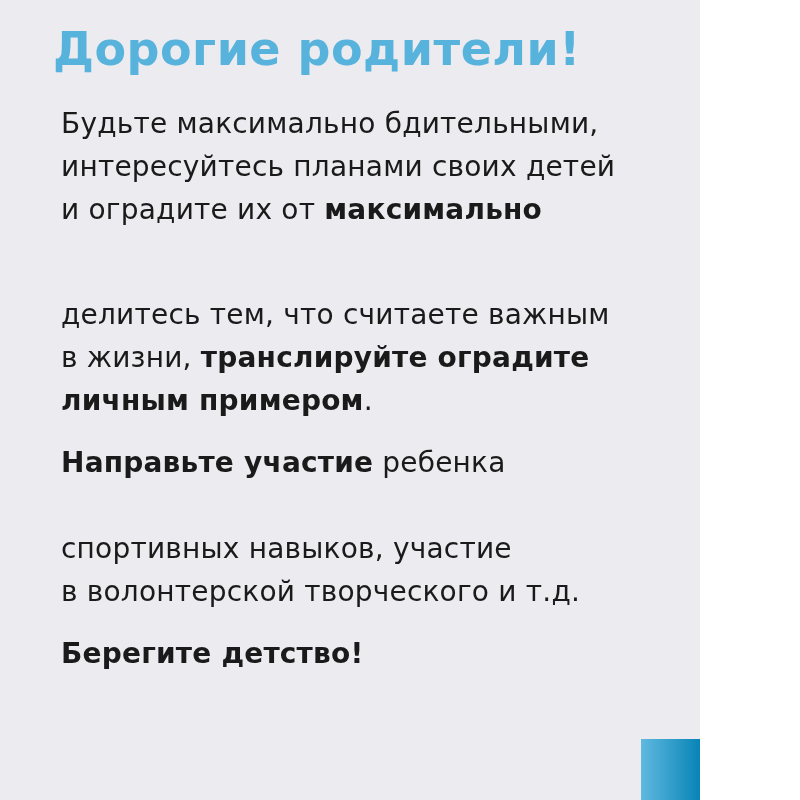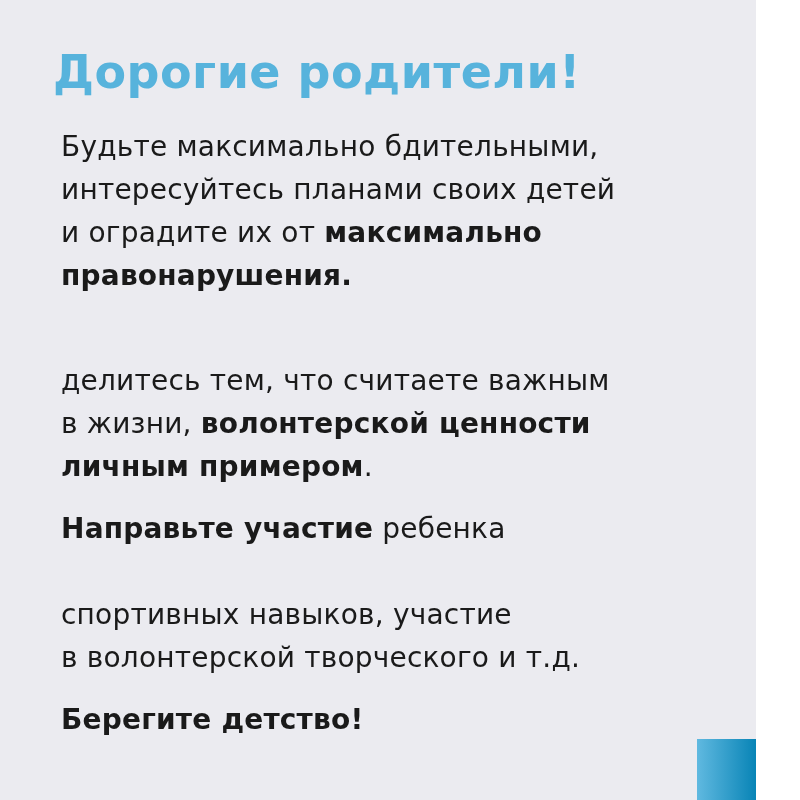--- a/index.html
+++ b/index.html
@@ -2,25 +2,25 @@
 <html><head>
 <meta charset="utf-8">
 <style>
   html, body {
     margin: 0;
     padding: 0;
     background: #ffffff;
   }
   .poster {
     position: relative;
-    width: 756px;
+    width: 700px;
     height: 800px;
     overflow: hidden;
     box-sizing: border-box;
-    padding: 45px 40px 0 53px;
+    padding: 22px 40px 0 53px;
     font-family: "DejaVu Sans", "Liberation Sans", sans-serif;
   }
   .heading {
     margin: 0 0 26px 0;
     font-size: 46px;
     line-height: 54px;
     font-weight: 700;
     letter-spacing: 0.5px;
   }
   .para {
@@ -41,20 +41,20 @@
     height: 61px;
   }
 </style>
 </head>
 <body>
 
 <div class="poster" style="background: rgb(235, 235, 240); color: rgb(26, 26, 26);">
   <h1 class="heading" style="color: rgb(87, 179, 220);">Дорогие родители!</h1>
 
   <div id="paragraphs">
-      <p class="para"><span class="seg">Будьте максимально бдительными,</span><br><span class="seg">интересуйтесь планами своих детей</span><br><span class="seg">и оградите их от </span><span class="seg-bold">максимально</span><br><span class="seg-bold">правонарушения.</span></p>
-      <p class="para"><br><span class="seg">делитесь тем, что считаете важным</span><br><span class="seg">в жизни, </span><span class="seg-bold">волонтерской ценности</span><br><span class="seg-bold">личным примером</span><span class="seg">.</span></p>
+      <p class="para"><span class="seg">Будьте максимально бдительными,</span><br><span class="seg">интересуйтесь планами своих детей</span><br><span class="seg">и оградите их от </span><span class="seg-bold">максимально</span><br></p>
+      <p class="para"><br><span class="seg">делитесь тем, что считаете важным</span><br><span class="seg">в жизни, </span><span class="seg-bold">транслируйте оградите</span><br><span class="seg-bold">личным примером</span><span class="seg">.</span></p>
       <p class="para"><span class="seg-bold">Направьте участие</span><span class="seg"> ребенка</span><br><br><span class="seg">спортивных навыков, участие</span><br><span class="seg">в волонтерской творческого и т.д.</span></p>
       <p class="para"><span class="seg-bold">Берегите детство!</span></p>
     </div>
 
   <div class="corner-accent" style="background: linear-gradient(90deg, rgb(96, 185, 224), rgb(8, 132, 182));"></div>
 </div>
 
 </body></html>

